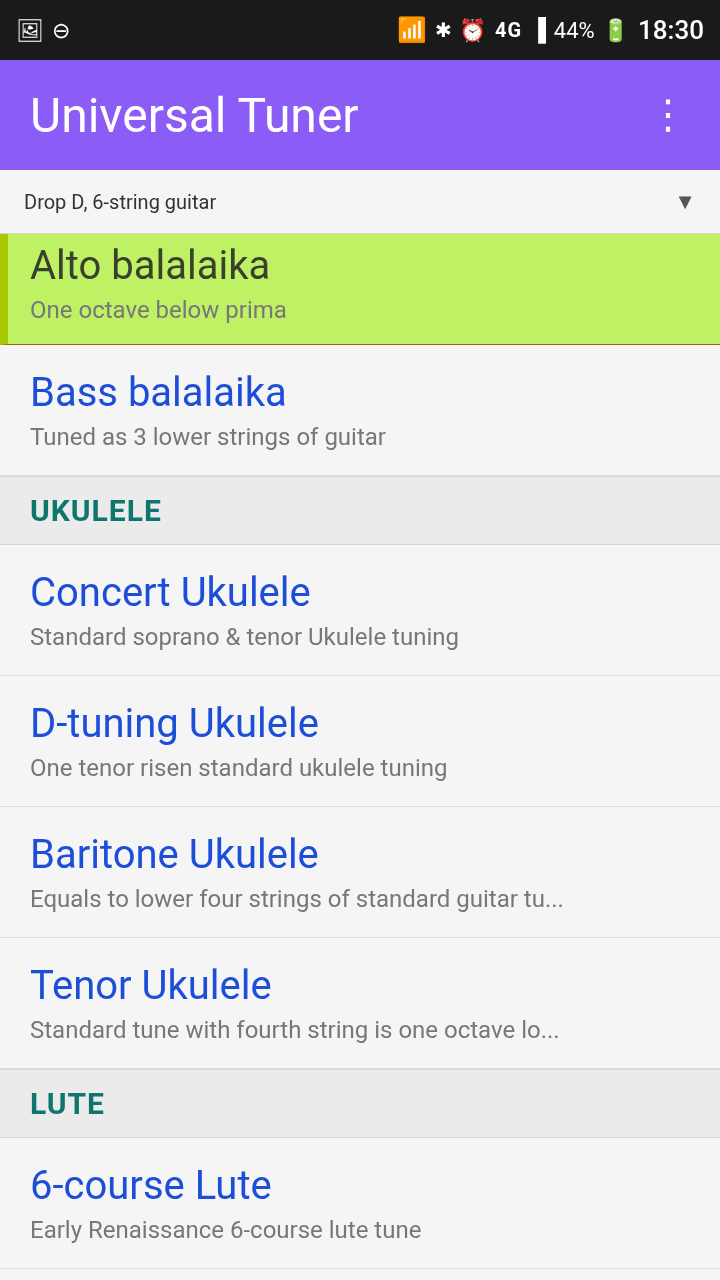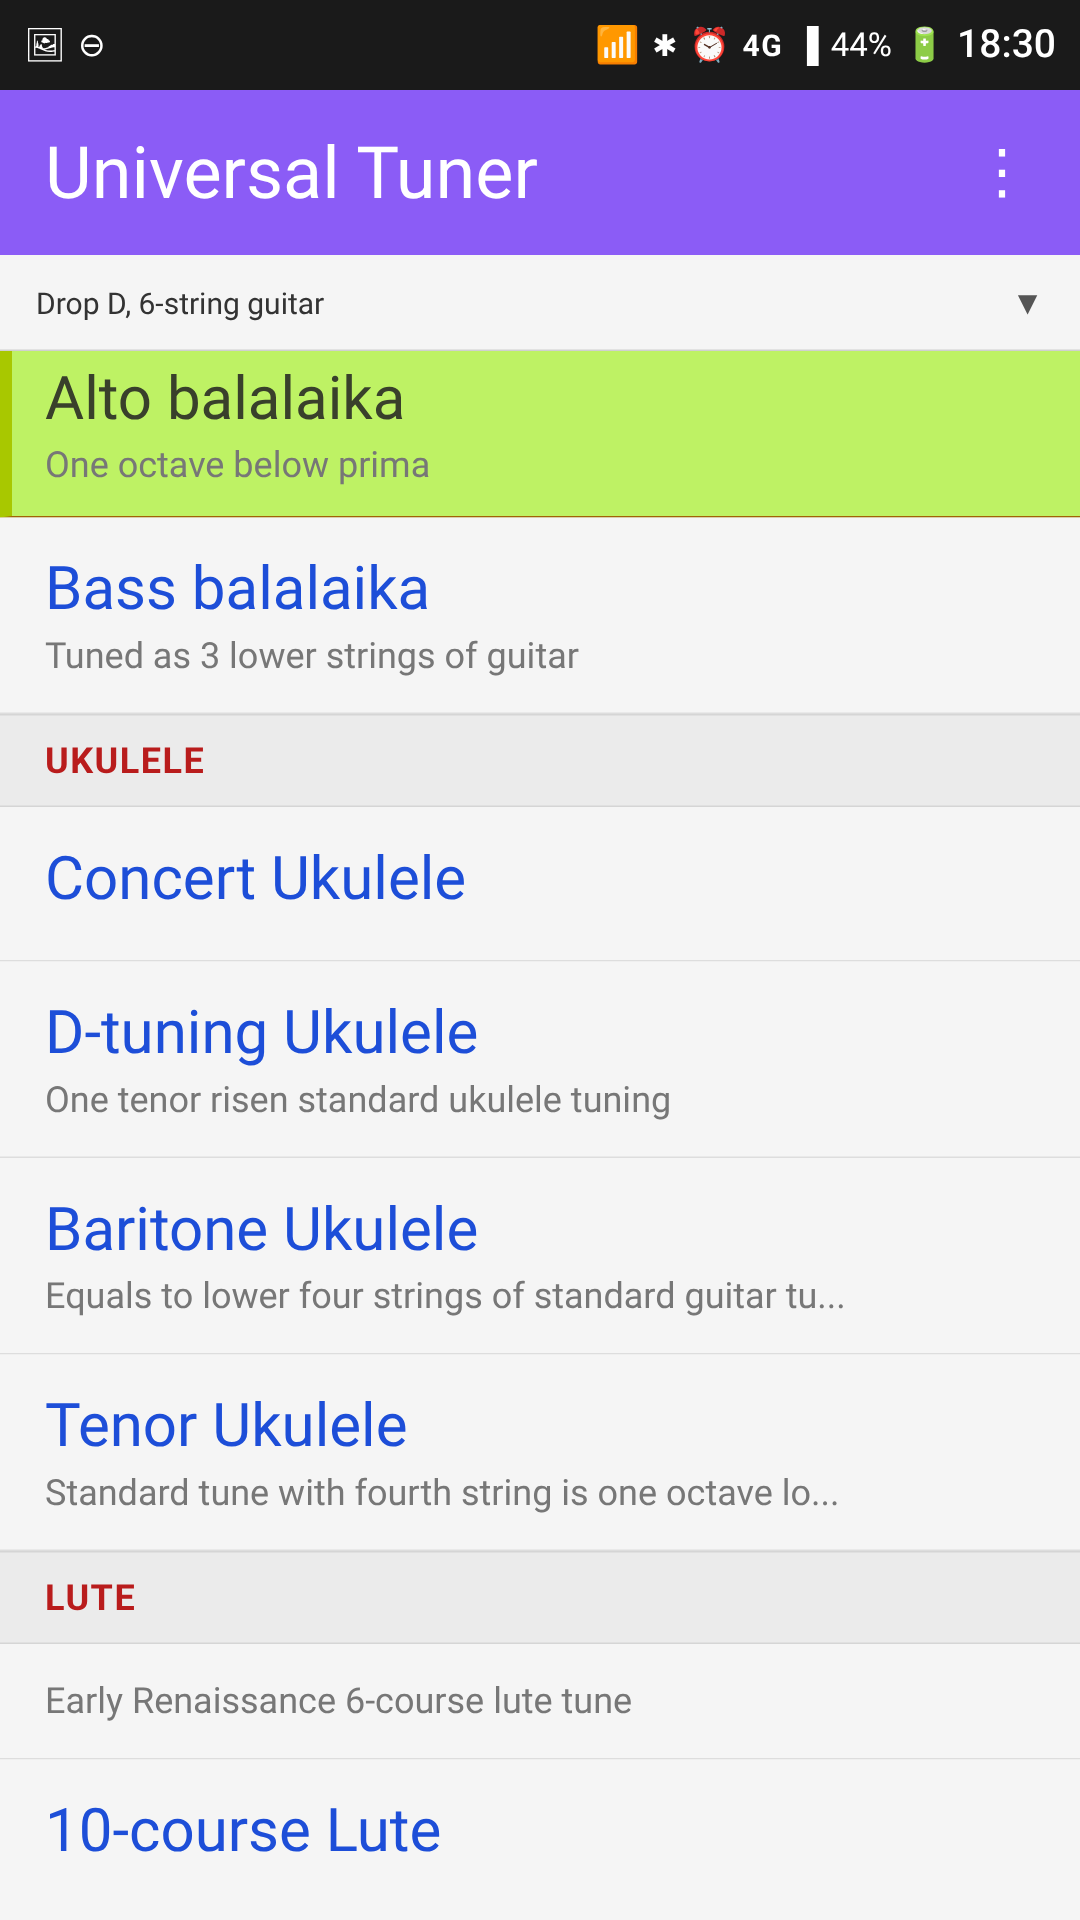--- a/index.html
+++ b/index.html
@@ -117,22 +117,22 @@
     }
 
     
     .section-header {
       background: #ebebeb;
       padding: 16px 30px;
       border-bottom: 1px solid #d5d5d5;
       border-top: 1px solid #d5d5d5;
     }
     .section-header-text {
-      font-size: 24px;
-      color: #b91c1c;
+      font-size: 30px;
+      color: #0f766e;
       font-weight: 700;
       letter-spacing: 1px;
       text-transform: uppercase;
     }
 
     
     .list-item-partial {
       background: #bef264;
       padding: 10px 30px 24px 30px;
       border-bottom: 1px solid #a16207;
@@ -193,20 +193,21 @@
     <div class="list-item-title">Bass balalaika</div>
     <div class="list-item-subtitle">Tuned as 3 lower strings of guitar</div>
   </div>
 
   <div class="section-header">
     <span class="section-header-text">UKULELE</span>
   </div>
 
   <div class="list-item">
     <div class="list-item-title">Concert Ukulele</div>
+    <div class="list-item-subtitle">Standard soprano &amp; tenor Ukulele tuning</div>
   </div>
 
   <div class="list-item">
     <div class="list-item-title">D-tuning Ukulele</div>
     <div class="list-item-subtitle">One tenor risen standard ukulele tuning</div>
   </div>
 
   <div class="list-item">
     <div class="list-item-title">Baritone Ukulele</div>
     <div class="list-item-subtitle">Equals to lower four strings of standard guitar tu...</div>
@@ -215,20 +216,21 @@
   <div class="list-item">
     <div class="list-item-title">Tenor Ukulele</div>
     <div class="list-item-subtitle">Standard tune with fourth string is one octave lo...</div>
   </div>
 
   <div class="section-header">
     <span class="section-header-text">LUTE</span>
   </div>
 
   <div class="list-item">
+    <div class="list-item-title">6-course Lute</div>
     <div class="list-item-subtitle">Early Renaissance 6-course lute tune</div>
   </div>
 
   <div class="list-item" style="padding-bottom: 40px;">
     <div class="list-item-title">10-course Lute</div>
   </div>
 
 </div>
 
 </body></html>

